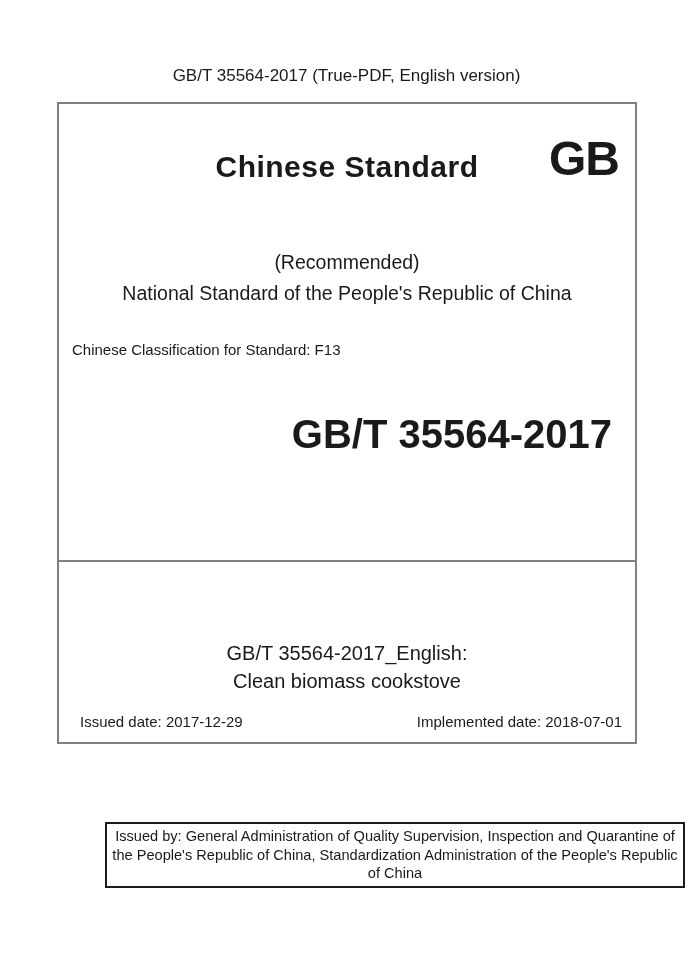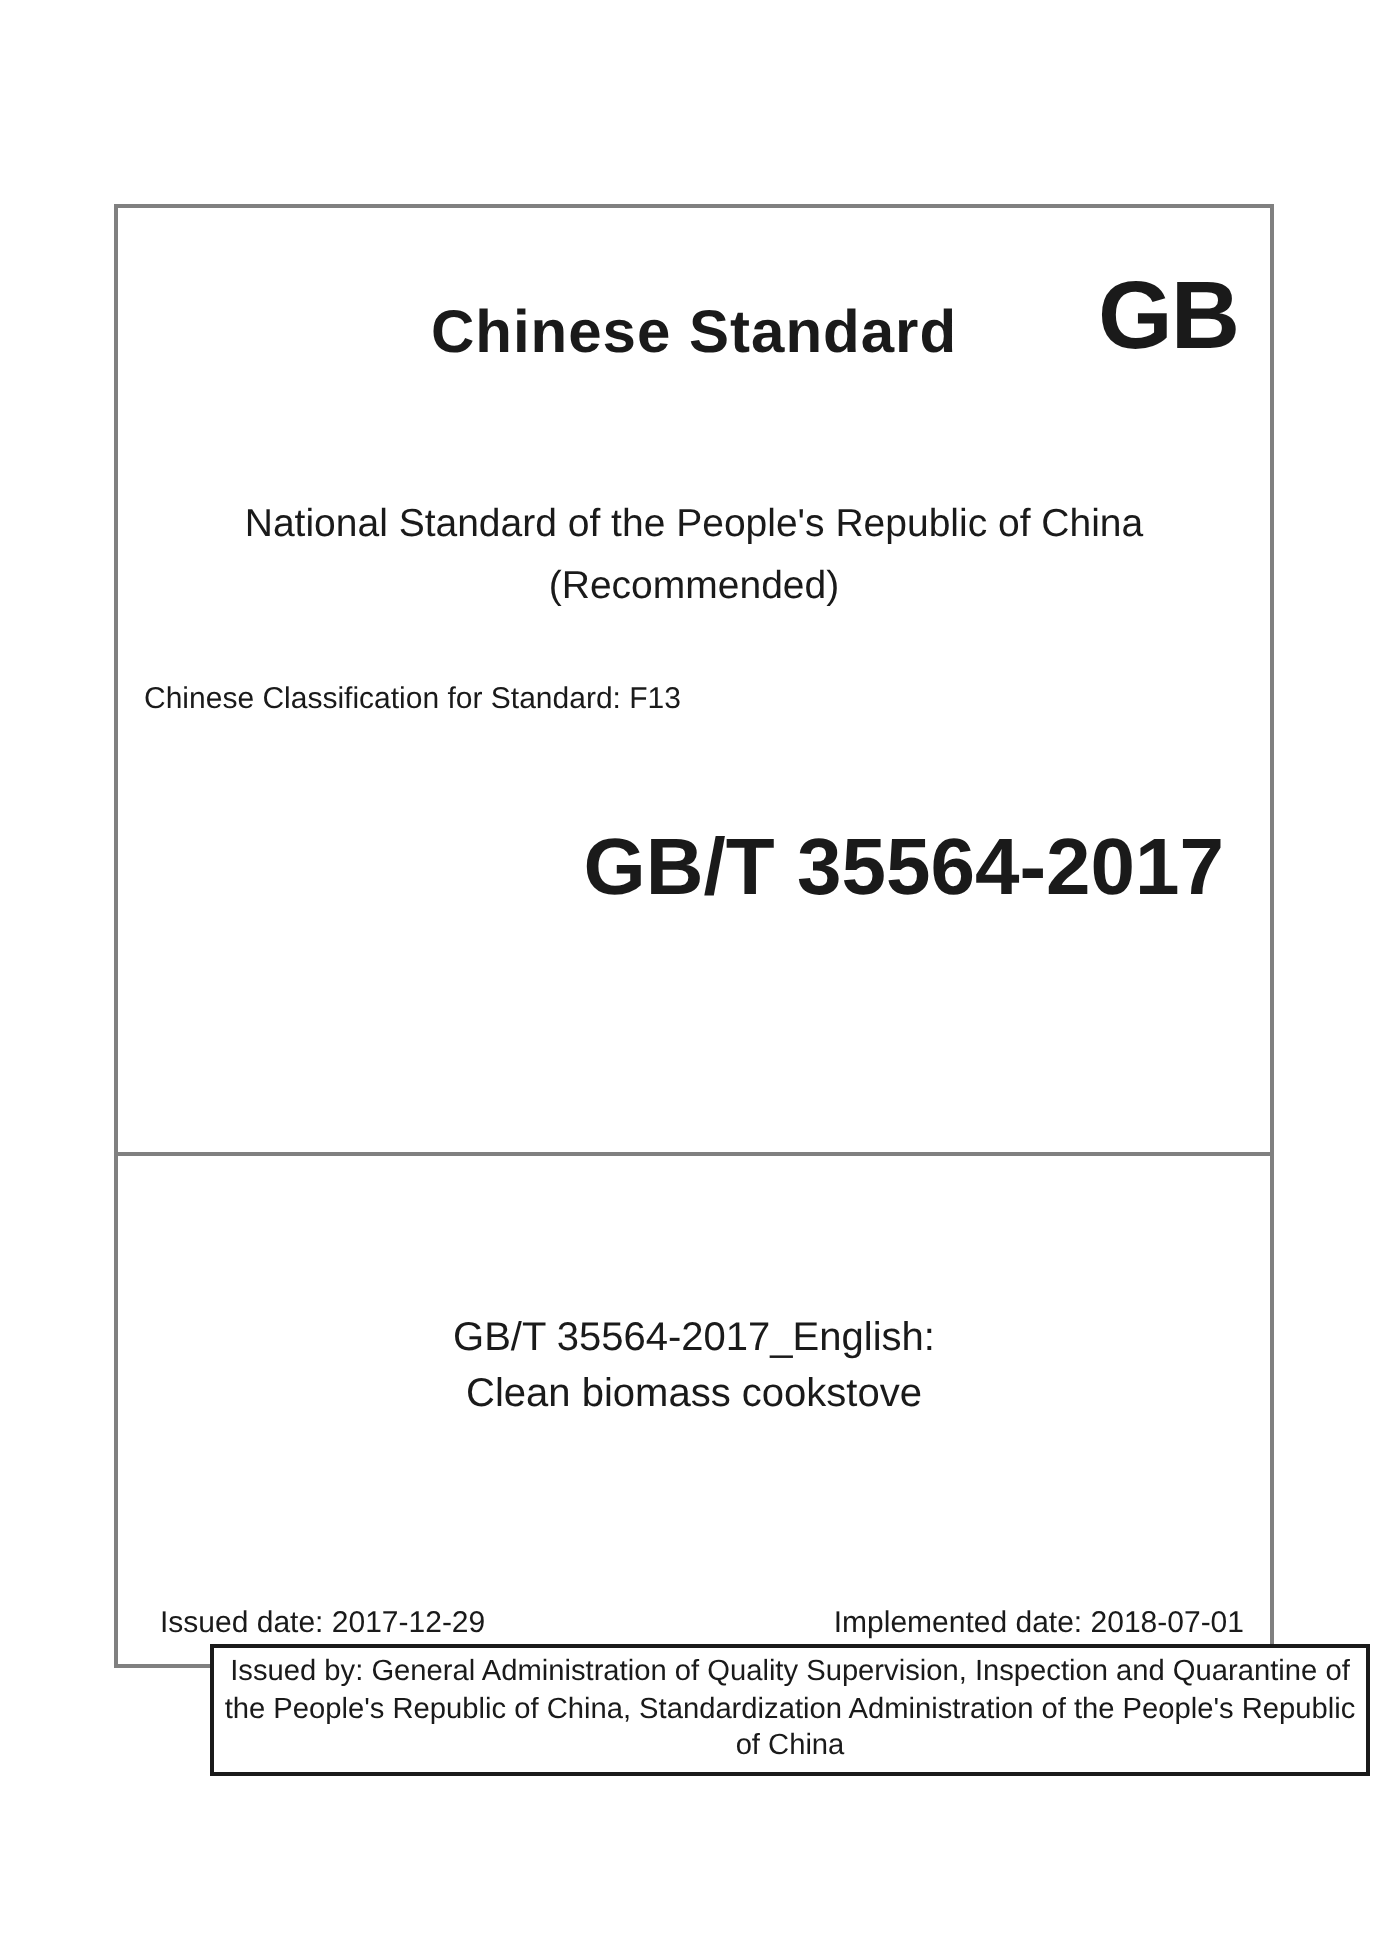--- a/index.html
+++ b/index.html
@@ -30,22 +30,22 @@
     left: 57px;
     width: 580px;
     background: #ffffff;
   }
   .box-main {
     top: 102px;
     height: 573px;
     border: 2px solid #808080;
   }
   .box-title {
-    top: 576px;
-    height: 258px;
+    top: 560px;
+    height: 184px;
     border: 2px solid #808080;
   }
   .box-issuer {
     top: 822px;
     height: 66px;
     border: 2px solid #1a1a1a;
     display: flex;
     align-items: center;
     justify-content: center;
     text-align: center;
@@ -127,27 +127,28 @@
     color: #1a1a1a;
     text-decoration: underline;
     cursor: pointer;
   }
 </style>
 </head>
 <body>
 
 <div class="page">
 
+  <div class="header-text">GB/T 35564-2017 (True-PDF, English version)</div>
 
   <div class="box box-main">
     <div class="brand-title">Chinese Standard</div>
     <div class="gb-logo">GB</div>
     <div class="national-lines">
+      <div>(Recommended)</div>
       <div>National Standard of the People's Republic of China</div>
-      <div>(Recommended)</div>
     </div>
     <div class="classification">Chinese Classification for Standard: F13</div>
     <div class="std-number">GB/T 35564-2017</div>
   </div>
 
   <div class="box box-title">
     <div class="eng-title">
       <div>GB/T 35564-2017_English:</div>
       <div>Clean biomass cookstove</div>
     </div>

